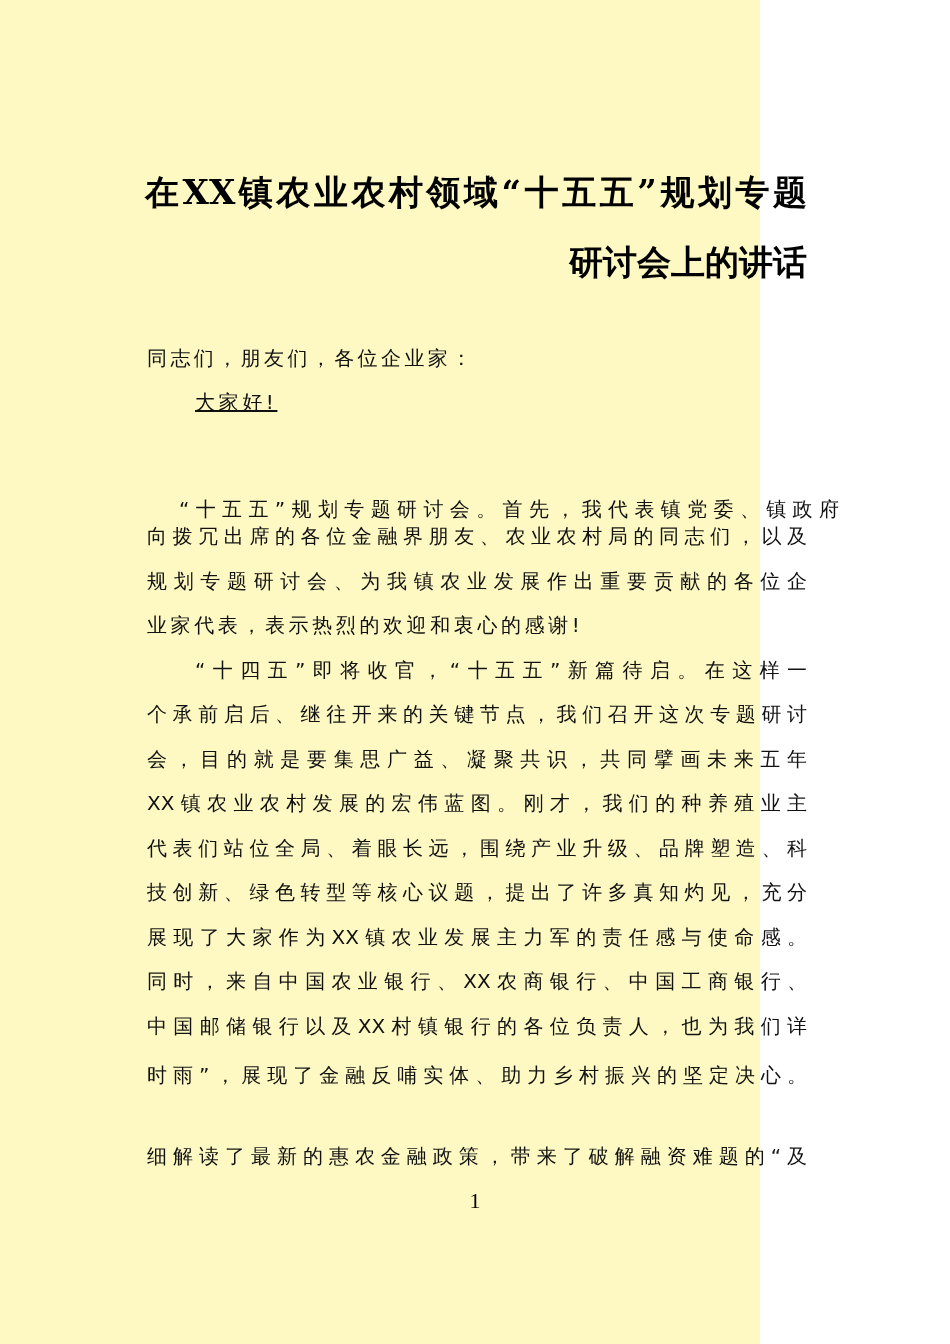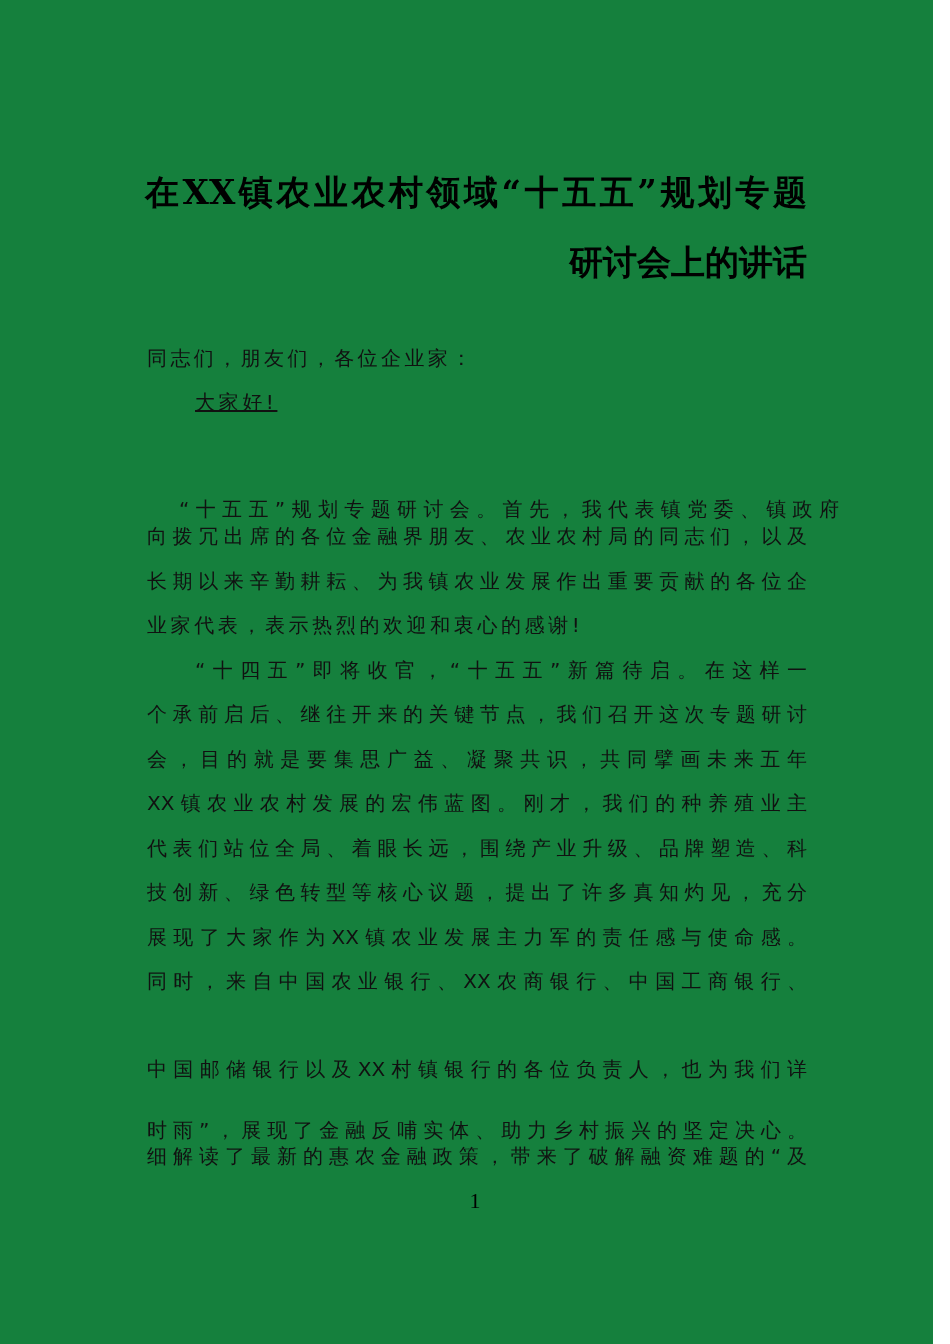--- a/index.html
+++ b/index.html
@@ -1,17 +1,17 @@
 <!DOCTYPE html>
 <html><head>
   <meta charset="utf-8">
   <style>
     html, body { margin: 0; padding: 0; background: #ffffff; }
     body { width: 950px; height: 1344px; position: relative; overflow: hidden; }
-    .page { position: absolute; left: 0; top: 0; width: 933px; height: 1344px; background: #15803d; }
+    .page { position: absolute; left: 0; top: 0; width: 760px; height: 1344px; background: #fef9c3; }
     .title-line {
       position: absolute; left: 145px; width: 662px;
       font-family: "DejaVu Serif", "Liberation Serif", serif;
       font-weight: bold; font-size: 34px; color: #000; text-align: right;
       white-space: nowrap; letter-spacing: 0px;
     }
     .t1 { top: 170px; text-align: justify; text-align-last: justify; }
     .t2 { top: 240px; }
     .line {
       position: absolute; left: 147px; width: 660px; height: 40px;
@@ -31,29 +31,29 @@
 
 <div class="page">
   <div class="title-line t1">在XX镇农业农村领域“十五五”规划专题</div>
   <div class="title-line t2">研讨会上的讲话</div>
 
   <div class="line ragged" style="top:338px; letter-spacing:3.4px;">同志们，朋友们，各位企业家：</div>
   <div class="line indent ragged" style="top:382px;text-decoration:underline;">大家好!</div>
 
   <div class="line" style="top:489px;margin-left:32px;">“十五五”规划专题研讨会。首先，我代表镇党委、镇政府</div>
   <div class="line" style="top:516px;">向拨冗出席的各位金融界朋友、农业农村局的同志们，以及</div>
-  <div class="line" style="top:561px;">长期以来辛勤耕耘、为我镇农业发展作出重要贡献的各位企</div>
+  <div class="line" style="top:561px;">规划专题研讨会、为我镇农业发展作出重要贡献的各位企</div>
   <div class="line ragged" style="top:605px;">业家代表，表示热烈的欢迎和衷心的感谢!</div>
 
   <div class="line indent" style="top:650px;">“十四五”即将收官，“十五五”新篇待启。在这样一</div>
   <div class="line" style="top:694px;">个承前启后、继往开来的关键节点，我们召开这次专题研讨</div>
   <div class="line" style="top:739px;">会，目的就是要集思广益、凝聚共识，共同擘画未来五年</div>
   <div class="line" style="top:783px;">XX镇农业农村发展的宏伟蓝图。刚才，我们的种养殖业主</div>
   <div class="line" style="top:828px;">代表们站位全局、着眼长远，围绕产业升级、品牌塑造、科</div>
   <div class="line" style="top:872px;">技创新、绿色转型等核心议题，提出了许多真知灼见，充分</div>
   <div class="line" style="top:917px;">展现了大家作为XX镇农业发展主力军的责任感与使命感。</div>
   <div class="line" style="top:961px;">同时，来自中国农业银行、XX农商银行、中国工商银行、</div>
-  <div class="line" style="top:1006px;margin-top:43px;">中国邮储银行以及XX村镇银行的各位负责人，也为我们详</div>
+  <div class="line" style="top:1006px;">中国邮储银行以及XX村镇银行的各位负责人，也为我们详</div>
   <div class="line" style="top:1100px;margin-top:36px;">细解读了最新的惠农金融政策，带来了破解融资难题的“及</div>
-  <div class="line" style="top:1110px;">时雨”，展现了金融反哺实体、助力乡村振兴的坚定决心。</div>
+  <div class="line" style="top:1055px;">时雨”，展现了金融反哺实体、助力乡村振兴的坚定决心。</div>
 
   <div class="page-num">1</div>
 </div>
 
 </body></html>

